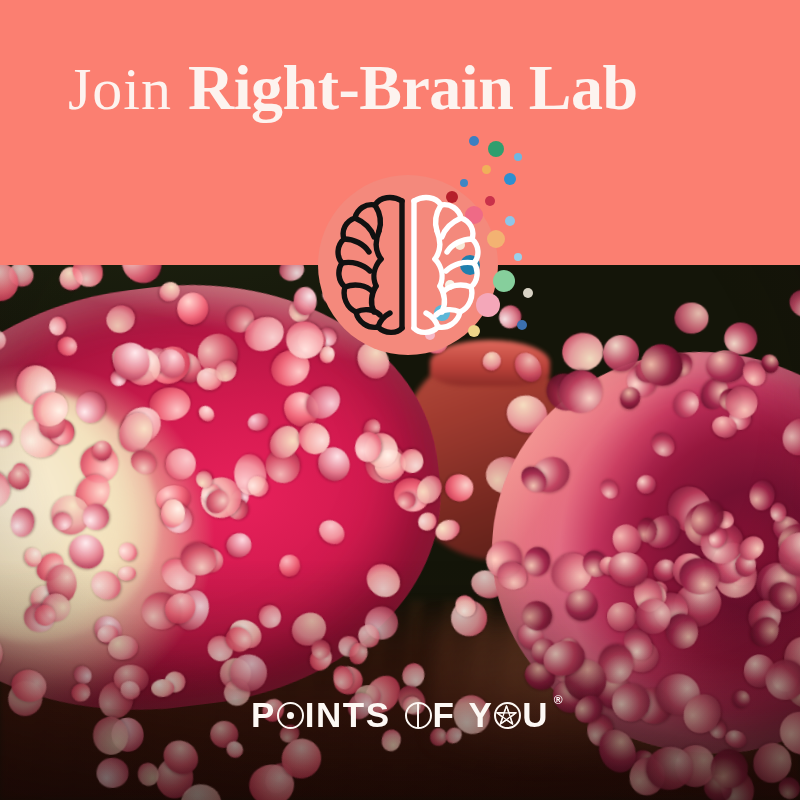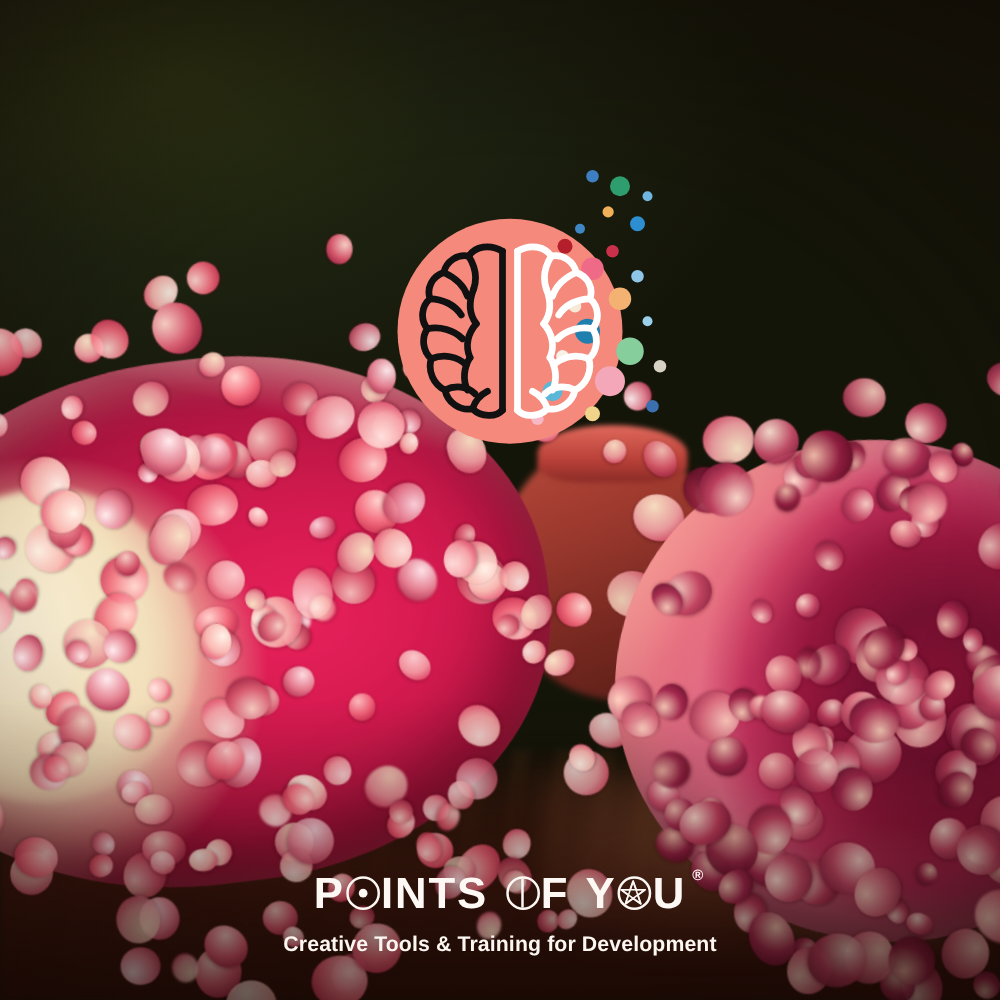--- a/index.html
+++ b/index.html
@@ -504,20 +504,25 @@
           <span class="aril" style="left: 193.601px; top: 150.938px; width: 36.5076px; height: 29.9557px; background: radial-gradient(circle at 34% 30%, rgb(232, 185, 168) 0%, rgb(135, 32, 63) 52%, rgb(66, 8, 24) 100%); box-shadow: rgba(60, 4, 20, 0.45) 0px 1px 3px; transform: rotate(300.89deg); opacity: 0.88; filter: blur(0.19px);"></span>
           <span class="aril" style="left: 133.379px; top: 337.213px; width: 38.4143px; height: 37.6183px; background: radial-gradient(circle at 34% 30%, rgb(255, 230, 216) 0%, rgb(192, 80, 106) 52%, rgb(106, 16, 48) 100%); box-shadow: rgba(60, 4, 20, 0.45) 0px 1px 3px; transform: rotate(293.757deg); opacity: 0.99; filter: blur(0.39px);"></span>
           <span class="aril" style="left: 60.6597px; top: 301.079px; width: 41.6061px; height: 34.3638px; background: radial-gradient(circle at 34% 30%, rgb(246, 217, 205) 0%, rgb(179, 64, 92) 52%, rgb(93, 12, 41) 100%); box-shadow: rgba(60, 4, 20, 0.45) 0px 1px 3px; transform: rotate(336.845deg); opacity: 0.99; filter: blur(0.32px);"></span>
           <span class="aril" style="left: 8.23426px; top: 226.66px; width: 29.6023px; height: 26.7347px; background: radial-gradient(circle at 34% 30%, rgb(255, 214, 200) 0%, rgb(208, 106, 124) 52%, rgb(122, 21, 54) 100%); box-shadow: rgba(60, 4, 20, 0.45) 0px 1px 3px; transform: rotate(204.019deg); opacity: 0.83; filter: blur(0.19px);"></span>
         </div>
     </div>
 
     <div class="photo-vignette"></div>
   </div>
 
+  <div class="band">
+    <div class="headline">
+      <span class="hl-light">Join</span><span class="hl-bold">Right-Brain Lab</span>
+    </div>
+  </div>
 
   <div class="badge">
     <div class="badge-circle"></div>
     <div class="dots">
         <span class="dot" style="left: 91px; top: 1px; height: 10px; width: 10px; background: rgb(61, 127, 193);"></span>
         <span class="dot" style="left: 110px; top: 6px; height: 16px; width: 16px; background: rgb(47, 158, 110);"></span>
         <span class="dot" style="left: 136px; top: 18px; height: 8px; width: 8px; background: rgb(111, 183, 224);"></span>
         <span class="dot" style="left: 103.5px; top: 29.5px; height: 9px; width: 9px; background: rgb(240, 176, 90);"></span>
         <span class="dot" style="left: 126px; top: 38px; height: 12px; width: 12px; background: rgb(46, 143, 208);"></span>
         <span class="dot" style="left: 82px; top: 44px; height: 8px; width: 8px; background: rgb(63, 134, 196);"></span>
@@ -588,16 +593,15 @@
     </svg>
   </div>
 
   <div class="brand">
     <div class="brand-title">
       <span>P</span><span class="glyph"><span class="ring"></span><span class="center-dot"></span></span><span>INTS</span><span class="wordgap"></span><span class="glyph"><span class="ring"></span><span class="vbar"></span></span><span>F</span><span class="wordgap"></span><span>Y</span><span class="glyph"><span class="ring"></span><svg class="star" viewBox="0 0 22 22">
             <polygon points="11,2 13.6,9.2 21,9.2 15.1,13.8 17.4,21 11,16.6 4.6,21 6.9,13.8 1,9.2 8.4,9.2" fill="none" stroke="#fdf8f4" stroke-width="1.4" stroke-linejoin="round"></polygon>
             <polygon points="11,2 4.6,21 21,9.2 1,9.2 17.4,21" fill="none" stroke="#fdf8f4" stroke-width="1.3" stroke-linejoin="round"></polygon>
           </svg></span><span>U</span><span class="regmark">®</span>
     </div>
-    <div class="brand-tagline">Creative Tools &amp; Training for Development</div>
   </div>
 
 </div>
 
 </body></html>

